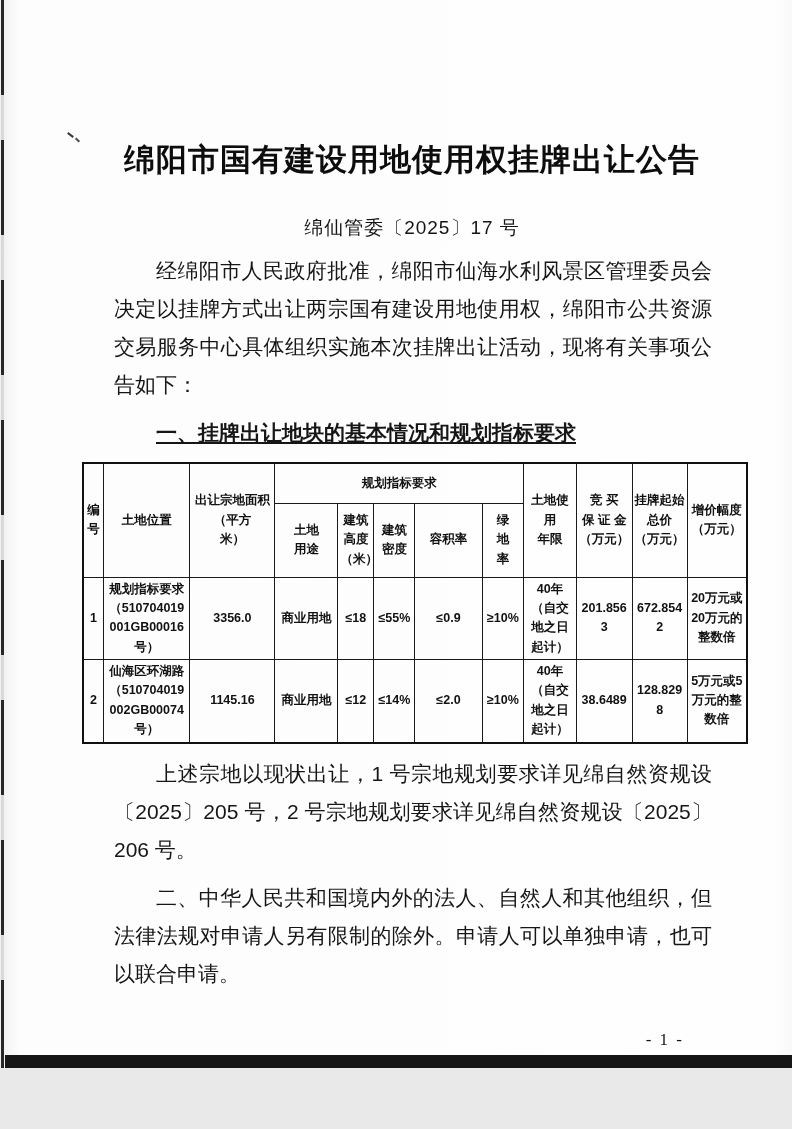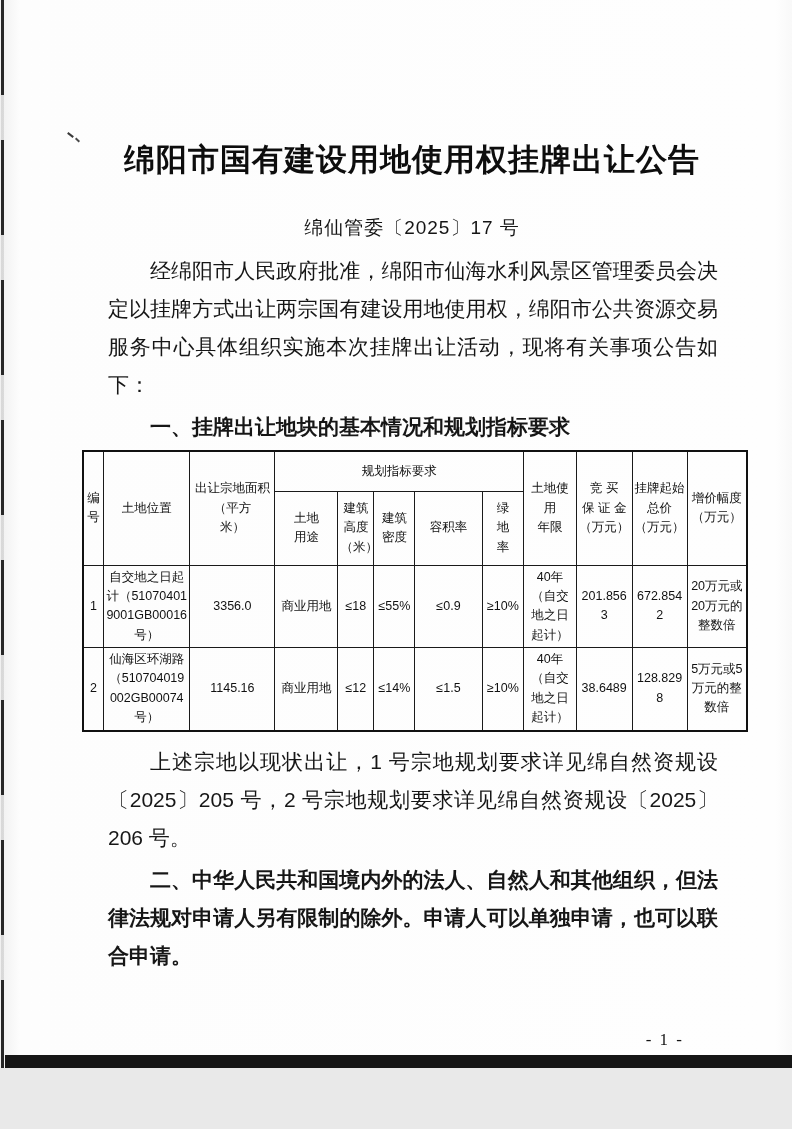--- a/index.html
+++ b/index.html
@@ -17,28 +17,28 @@
   .speck { position:absolute; left:66px; top:131px; width:16px; height:14px; }
   .speck::before { content:""; position:absolute; left:1px; top:3px; width:7px; height:2px; background:#3a3a3a; transform:rotate(38deg); }
   .speck::after  { content:""; position:absolute; left:9px; top:8px; width:5px; height:2px; background:#4a4a4a; transform:rotate(42deg); }
 
   .title { margin:140px 40px 0; text-align:center; font-size:31px; font-weight:900;
     letter-spacing:1px; font-family:"Liberation Serif", serif; color:#0d0d0d; line-height:40px; }
   .doc-number { margin-top:35px; text-align:center; font-size:19px; letter-spacing:1px; }
 
   .body-text { margin:11px 86px 0 88px; font-size:21px; line-height:38px;
     text-align:justify; color:#161616; }
-  .body-text p { margin:4px; text-indent:2em; }
-  .heading { font-weight:700; }
-  .hei { font-weight:700; }
+  .body-text p { margin:10px; text-indent:2em; }
+  .heading { font-weight:700;text-decoration:underline; }
+  .hei { font-weight:400; }
 
   .doc-table { border-collapse:collapse; table-layout:fixed; width:666px;
     margin:3px 0 0 66px; font-size:12.5px; line-height:1.55; text-align:center;
     color:#111; border:2px solid #111; }
-  .doc-table th, .doc-table td { border:1px solid #1a1a1a; font-weight:normal;
+  .doc-table th, .doc-table td { border:1px solid #1a1a1a; font-weight:bold;
     padding:2px; vertical-align:middle; word-break:break-all; }
   .doc-table th { white-space:pre-line; }
   tr.hrow1 { height:40px; }
   tr.hrow2 { height:74px; }
   tr.drow  { height:78px; }
 
   .page-number { position:absolute; top:1030px; right:124px; font-size:17px;
     letter-spacing:2px; font-family:"Liberation Serif", serif; }
 </style>
 </head>
@@ -100,40 +100,40 @@
 （米）</th>
         <th>建筑
 密度</th>
         <th>容积率</th>
         <th>绿
 地
 率</th>
       </tr>
       <tr class="drow">
         <td>1</td>
-        <td>自交地之日起计（510704019001GB00016 号）</td>
+        <td>规划指标要求（510704019001GB00016 号）</td>
         <td>3356.0</td>
         <td>商业用地</td>
         <td>≤18</td>
         <td>≤55%</td>
         <td>≤0.9</td>
         <td>≥10%</td>
         <td>40年（自交地之日起计）</td>
         <td>201.8563</td>
         <td>672.8542</td>
         <td>20万元或20万元的整数倍</td>
       </tr>
       <tr class="drow">
         <td>2</td>
         <td>仙海区环湖路（510704019002GB00074 号）</td>
         <td>1145.16</td>
         <td>商业用地</td>
         <td>≤12</td>
         <td>≤14%</td>
-        <td>≤1.5</td>
+        <td>≤2.0</td>
         <td>≥10%</td>
         <td>40年（自交地之日起计）</td>
         <td>38.6489</td>
         <td>128.8298</td>
         <td>5万元或5万元的整数倍</td>
       </tr>
     </tbody>
   </table>
 
   <div class="body-text">

